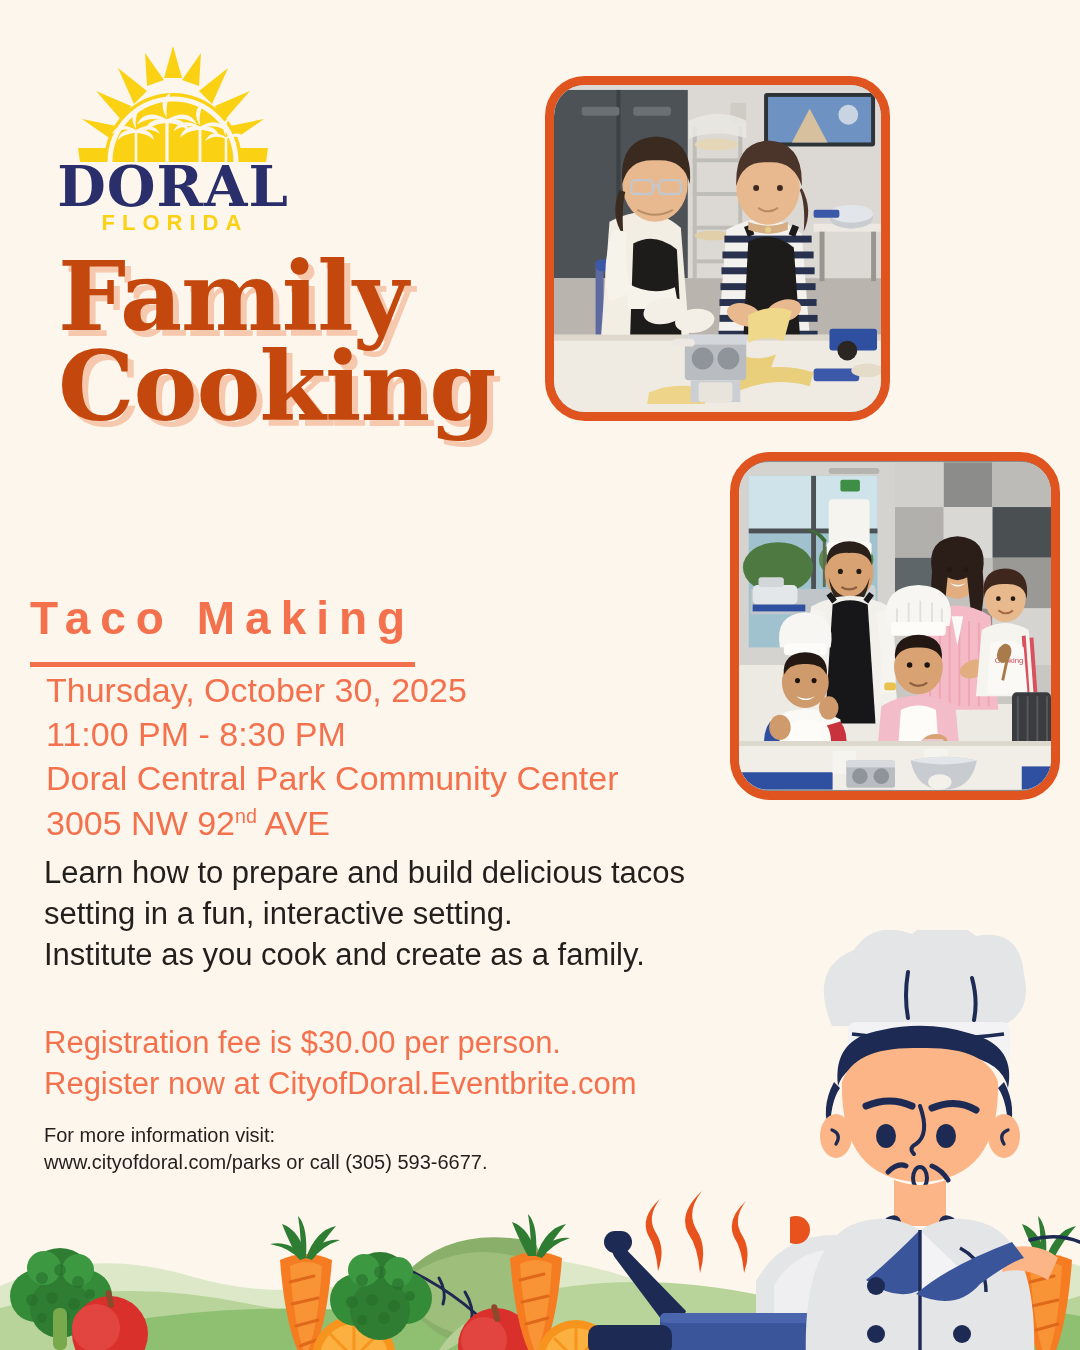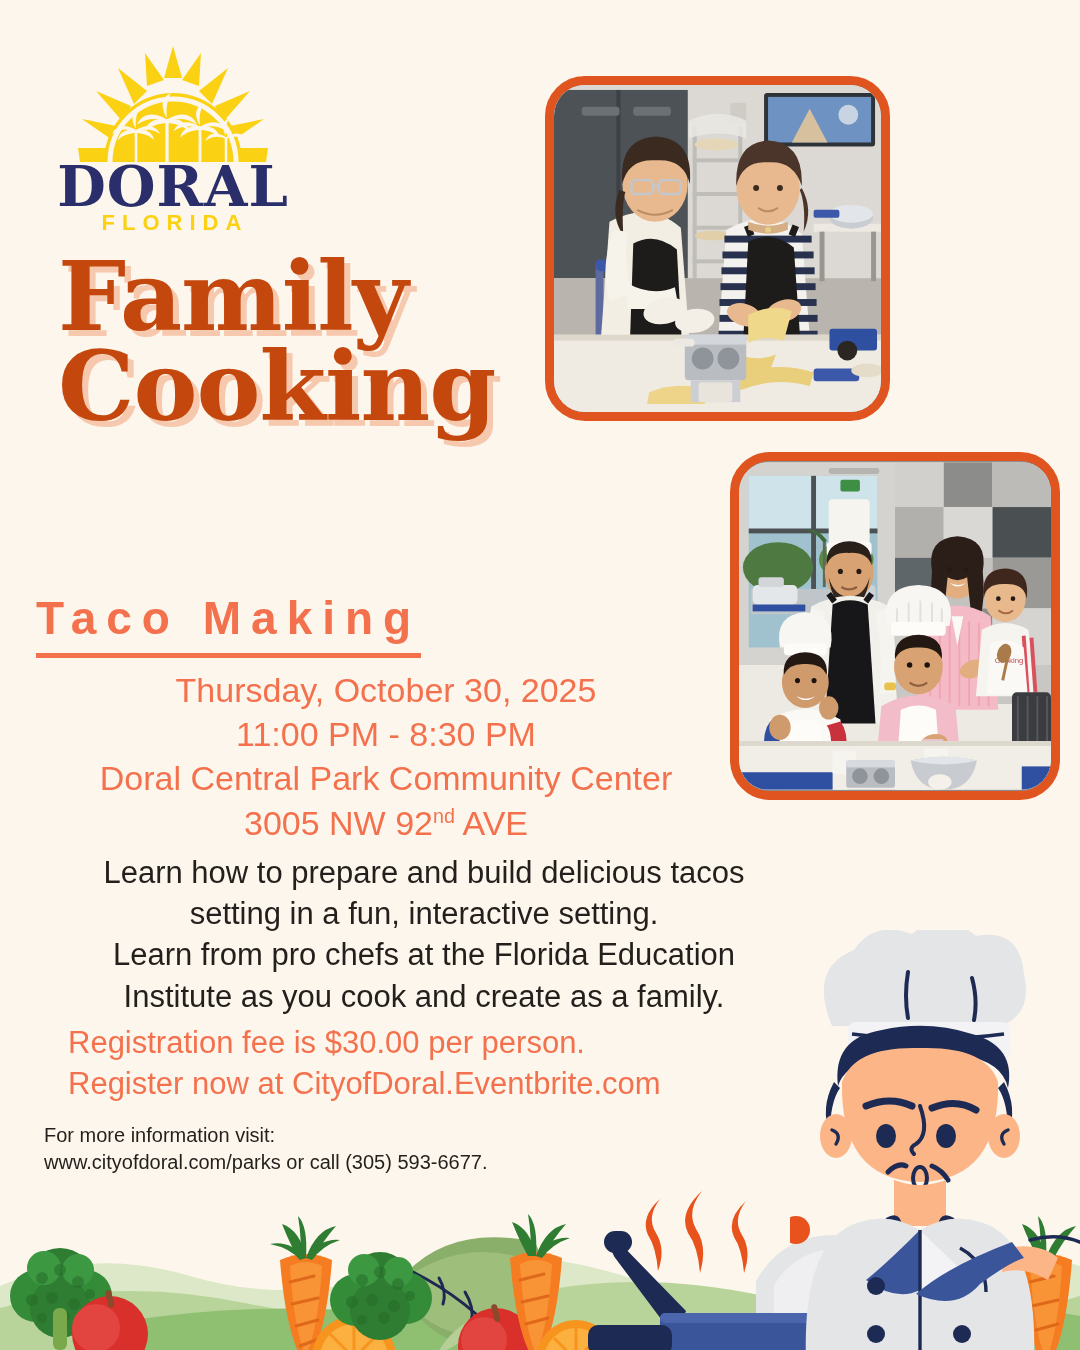--- a/index.html
+++ b/index.html
@@ -25,49 +25,49 @@
     line-height:0.94;
     color:#C4480E;
     letter-spacing:-1px;
     text-shadow:6px 6px 0 #F6C8AE;
     margin:0;
     white-space:nowrap;
   }
 
   
   .subtitle{
-    position:absolute;left:36px;top:594px;
+    position:absolute;left:30px;top:594px;
     font-size:46px;font-weight:700;color:#F4714E;
     letter-spacing:10px;
     border-bottom:5px solid #F4714E;
-    padding-bottom:11px;
+    padding-bottom:20px;
     display:inline-block;
     line-height:1.05;
   }
 
   
   .details{
     position:absolute;left:46px;top:668px;width:680px;
     color:#F4714E;font-size:34px;line-height:1.30;
   }
-  .details .ln{display:block;white-space:nowrap;text-align:center;}
+  .details .ln{display:block;white-space:nowrap;}
   .details sup{font-size:0.58em;vertical-align:super;line-height:0;}
 
   
   .body-copy{
     position:absolute;left:44px;top:852px;width:760px;
-    color:#231F1C;font-size:31px;line-height:1.33;text-align:center;
+    color:#231F1C;font-size:31px;line-height:1.33;
   }
   .body-copy .ln{display:block;white-space:nowrap;}
 
   .register{
     position:absolute;left:44px;top:1022px;width:780px;
     color:#F4714E;font-size:31px;line-height:1.33;
   }
-  .register .ln{display:block;white-space:nowrap;margin-left:24px;}
+  .register .ln{display:block;white-space:nowrap;}
 
   .contact{
     position:absolute;left:44px;top:1122px;width:780px;
     color:#231F1C;font-size:20px;line-height:1.33;
   }
   .contact .ln{display:block;white-space:nowrap;}
 
   
   .photo{
     position:absolute;
@@ -160,21 +160,20 @@
   <div class="details">
     <span class="ln">Thursday, October 30, 2025</span>
     <span class="ln">11:00 PM - 8:30 PM</span>
     <span class="ln">Doral Central Park Community Center</span>
     <span class="ln"><span>3005 NW 92</span><sup>nd</sup><span> AVE</span></span>
   </div>
 
   <div class="body-copy">
     <span class="ln">Learn how to prepare and build delicious tacos</span>
     <span class="ln">setting in a fun, interactive setting.</span>
-    <span class="ln">Learn from pro chefs at the Florida Education</span>
     <span class="ln">Institute as you cook and create as a family.</span>
   </div>
 
   <div class="register">
     <span class="ln">Registration fee is $30.00 per person.</span>
     <span class="ln">Register now at CityofDoral.Eventbrite.com</span>
   </div>
 
   <div class="contact">
     <span class="ln">For more information visit:</span>

